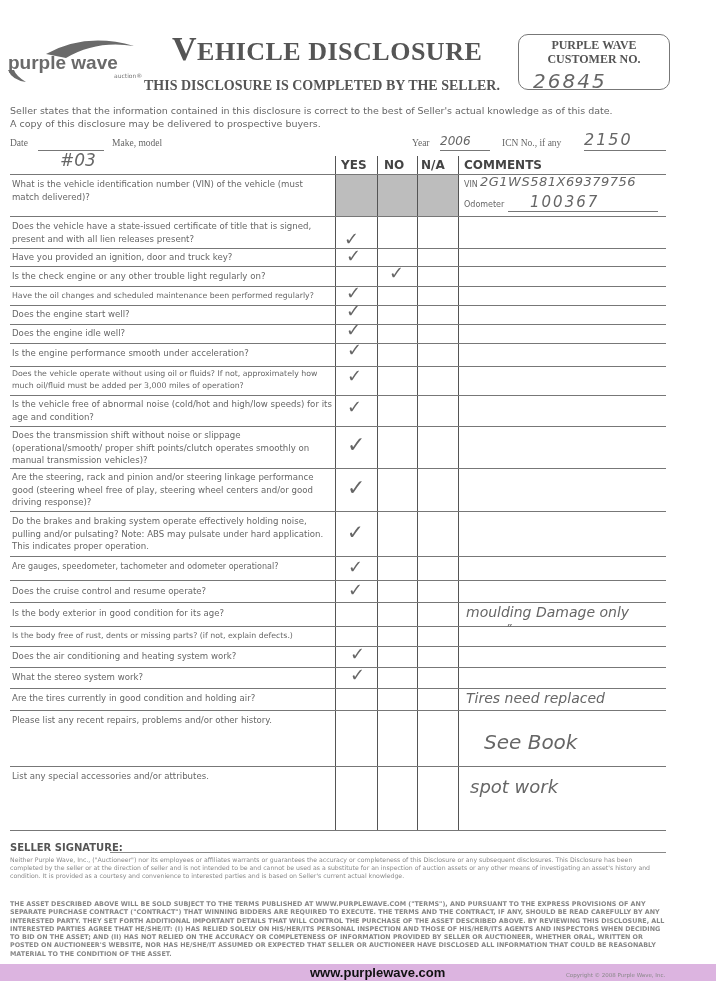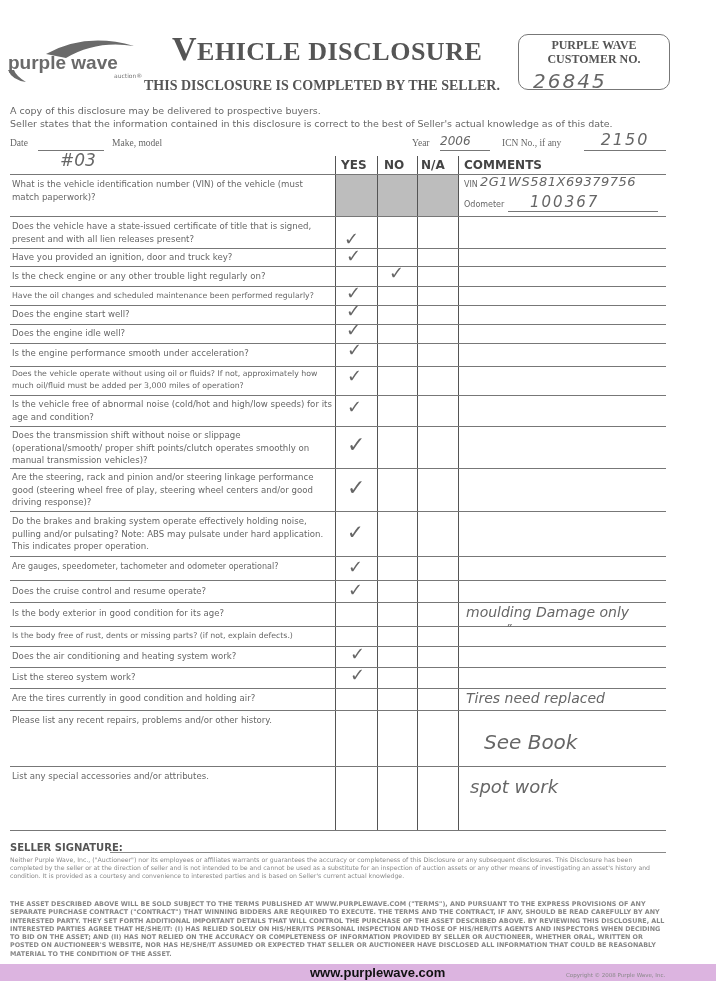--- a/index.html
+++ b/index.html
@@ -50,32 +50,32 @@
 <div class="abs title"><span>V</span><span class="small">EHICLE DISCLOSURE</span></div>
 <div class="abs subtitle">THIS DISCLOSURE IS COMPLETED BY THE SELLER.</div>
 
 <div class="abs custbox">
   <div class="lbl" style="top:3px">PURPLE WAVE</div>
   <div class="lbl" style="top:17px">CUSTOMER NO.</div>
   <div class="custno hand">26845</div>
 </div>
 
 <div class="abs intro">
+  <div>Seller states that the information contained in this disclosure is correct to the best of Seller's actual knowledge as of this date.</div>
   <div>A copy of this disclosure may be delivered to prospective buyers.</div>
-  <div>Seller states that the information contained in this disclosure is correct to the best of Seller's actual knowledge as of this date.</div>
 </div>
 
 <div class="abs dateline">
   <span class="fld" style="left:0">Date</span>
   <span class="uline" style="left:28px;width:66px"><span class="hand"></span></span>
   <span class="fld" style="left:102px">Make, model</span>
   <span class="fld" style="left:402px">Year</span>
   <span class="uline hand" style="left:430px;width:50px;top:-4px;font-size:12px;height:16px">2006</span>
   <span class="fld" style="left:492px">ICN No., if any</span>
-  <span class="uline hand" style="left:574px;width:82px;top:-8px;font-size:16px;height:20px;text-align:center;letter-spacing:2px">2150</span>
+  <span class="uline hand" style="left:574px;width:82px;top:-8px;font-size:16px;height:20px;letter-spacing:2px">2150</span>
 </div>
 
 <div class="abs hand stock">#03</div>
 
 <div class="colhdr" style="left:341px">YES</div>
 <div class="colhdr" style="left:384px">NO</div>
 <div class="colhdr" style="left:421px">N/A</div>
 <div class="colhdr" style="left:464px">COMMENTS</div>
 
 <div class="shade" style="left:336px;top:175px;width:122px;height:41px"></div>
@@ -102,39 +102,39 @@
 <div class="hline" style="top:580px"></div>
 <div class="hline" style="top:602px"></div>
 <div class="hline" style="top:626px"></div>
 <div class="hline" style="top:646px"></div>
 <div class="hline" style="top:667px"></div>
 <div class="hline" style="top:688px"></div>
 <div class="hline" style="top:710px"></div>
 <div class="hline" style="top:766px"></div>
 <div class="hline" style="top:830px"></div>
 
-<div class="q" style="top:178px">What is the vehicle identification number (VIN) of the vehicle (must match paperwork)?</div>
+<div class="q" style="top:178px">What is the vehicle identification number (VIN) of the vehicle (must match delivered)?</div>
 <div class="q" style="top:220px">Does the vehicle have a state-issued certificate of title that is signed, present and with all lien releases present?</div>
 <div class="q" style="top:251px">Have you provided an ignition, door and truck key?</div>
 <div class="q" style="top:270px">Is the check engine or any other trouble light regularly on?</div>
 <div class="q" style="top:290px;font-size:7.8px">Have the oil changes and scheduled maintenance been performed regularly?</div>
 <div class="q" style="top:308px">Does the engine start well?</div>
 <div class="q" style="top:327px">Does the engine idle well?</div>
 <div class="q" style="top:347px">Is the engine performance smooth under acceleration?</div>
 <div class="q" style="top:368px;font-size:7.8px;line-height:12px">Does the vehicle operate without using oil or fluids? If not, approximately how much oil/fluid must be added per 3,000 miles of operation?</div>
 <div class="q" style="top:398px">Is the vehicle free of abnormal noise (cold/hot and high/low speeds) for its age and condition?</div>
 <div class="q" style="top:429px">Does the transmission shift without noise or slippage (operational/smooth/ proper shift points/clutch operates smoothly on manual transmission vehicles)?</div>
 <div class="q" style="top:471px">Are the steering, rack and pinion and/or steering linkage performance good (steering wheel free of play, steering wheel centers and/or good driving response)?</div>
 <div class="q" style="top:515px">Do the brakes and braking system operate effectively holding noise, pulling and/or pulsating? Note: ABS may pulsate under hard application. This indicates proper operation.</div>
 <div class="q" style="top:561px;font-size:8px">Are gauges, speedometer, tachometer and odometer operational?</div>
 <div class="q" style="top:585px">Does the cruise control and resume operate?</div>
 <div class="q" style="top:607px">Is the body exterior in good condition for its age?</div>
 <div class="q" style="top:630px;font-size:7.8px">Is the body free of rust, dents or missing parts? (if not, explain defects.)</div>
 <div class="q" style="top:650px">Does the air conditioning and heating system work?</div>
-<div class="q" style="top:671px">List the stereo system work?</div>
+<div class="q" style="top:671px">What the stereo system work?</div>
 <div class="q" style="top:692px">Are the tires currently in good condition and holding air?</div>
 <div class="q" style="top:714px">Please list any recent repairs, problems and/or other history.</div>
 <div class="q" style="top:770px">List any special accessories and/or attributes.</div>
 
 <div class="abs" style="left:464px;top:180px;font-size:8px;color:#666">VIN</div>
 <div class="abs hand" style="left:480px;top:174px;font-size:13px;letter-spacing:0.5px">2G1WS581X69379756</div>
 <div class="abs" style="left:464px;top:200px;font-size:8px;color:#666">Odometer</div>
 <div class="abs hand" style="left:508px;top:193px;width:150px;font-size:15px;border-bottom:1px solid #777;padding-left:22px;box-sizing:border-box;letter-spacing:2px">100367</div>
 
 <div class="check" style="left:344px;top:228px">✓</div>

